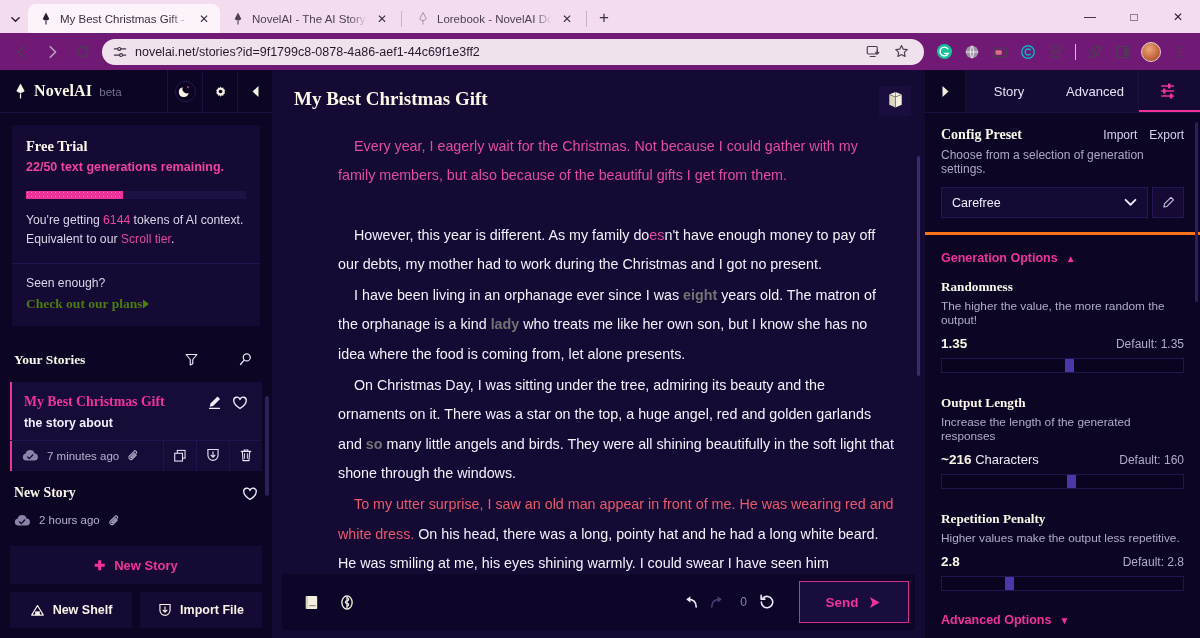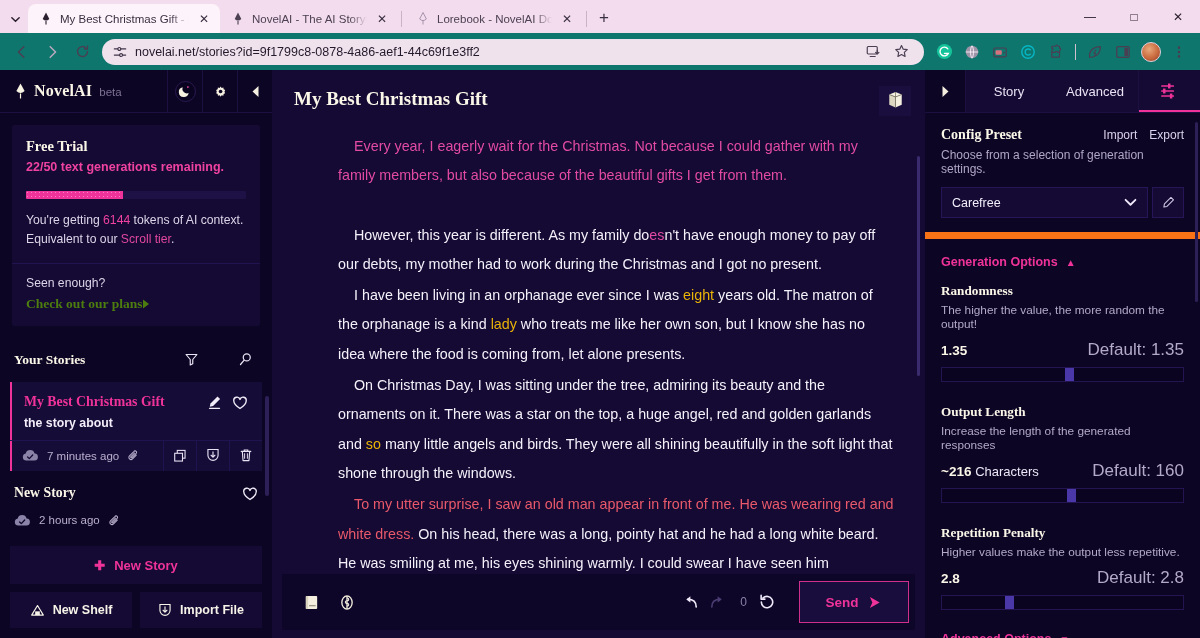--- a/index.html
+++ b/index.html
@@ -74,21 +74,21 @@
     height: 33px;
   }
   .win-btn {
     width: 44px; height: 33px;
     display: flex; align-items: center; justify-content: center;
     color: #2b2030; font-size: 12px;
   }
 
   .browser-toolbar {
     height: 37px; flex: 0 0 37px;
-    background: #0f766e;
+    background: #701a75;
     display: flex; align-items: center;
     padding: 0 8px;
     gap: 2px;
   }
   .nav-btn {
     width: 28px; height: 28px;
     display: flex; align-items: center; justify-content: center;
     color: #4a3f52; border-radius: 50%;
   }
   .nav-btn.disabled { color: #b9a8bf; }
@@ -326,21 +326,21 @@
     text-indent: 16px;
     margin-bottom: 2px;
   }
   .para.spaced { margin-bottom: 30px; }
   .para.pink { color: #e34ba3; }
   .ed-scroll {
     position: absolute; right: 5px; top: 40px;
     width: 3px; height: 220px;
     background: #3a2b6e; border-radius: 2px;
   }
-  .hl-purple { color: #eab308; }
+  .hl-purple { color: #737373; font-weight: bold; }
   .hl-red { color: #e9596b; }
   .hl-pinkword { color: #e34ba3; }
 
   .editor-foot {
     flex: 0 0 56px; height: 56px;
     margin: 0 10px 8px 10px;
     background: #0e0628;
     display: flex; align-items: center;
     padding: 0 6px 0 14px;
     gap: 6px;
@@ -391,21 +391,21 @@
     background: #140a33;
   }
   .rp-tab.icon-tab {
     flex: 0 0 62px;
     border-left: 1px solid #1c1040;
     color: #f0339a;
   }
   .rp-tab.icon-tab.active { box-shadow: inset 0 -2px 0 #f0339a; }
 
   .rp-body { flex: 1 1 auto; overflow: hidden; min-height: 0; padding: 0; }
-  .rp-section { padding: 14px 16px 14px 16px; border-bottom: 7px solid #f97316; }
+  .rp-section { padding: 14px 16px 14px 16px; border-bottom: 3px solid #f97316; }
   .cfg-head { display: flex; align-items: baseline; margin-bottom: 5px; }
   .cfg-title {
     font-family: "Liberation Serif", serif;
     font-weight: bold; font-size: 14px; color: #fbf7e8;
     flex: 1 1 auto;
   }
   .cfg-link { font-size: 12px; color: #d9d2ea; margin-left: 12px; }
   .cfg-sub { font-size: 12px; color: #b0a7c7; margin-bottom: 11px; }
   .preset-row { display: flex; align-items: stretch; gap: 4px; }
   .preset-select {
@@ -435,21 +435,21 @@
     font-weight: bold; font-size: 13.2px; color: #fbf7e8;
     margin-bottom: 4px;
   }
   .set-desc { font-size: 11.8px; color: #b3aac9; margin-bottom: 9px; }
   .set-valrow { display: flex; align-items: baseline; margin-bottom: 7px; }
   .set-val {
     font-size: 13.5px; font-weight: bold; color: #fbf7e8;
     flex: 1 1 auto;
   }
   .set-val .unit { font-weight: normal; font-size: 13px; color: #ece7f7; }
-  .set-default { font-size: 17px; color: #b3aac9; }
+  .set-default { font-size: 12px; color: #b3aac9; }
   .slider {
     height: 15px; background: #0a0420;
     border: 1px solid #241552;
     position: relative;
   }
   .slider .thumb {
     position: absolute; top: 0; bottom: 0;
     width: 9px; background: #4a37a8;
   }
   .adv-toggle {

